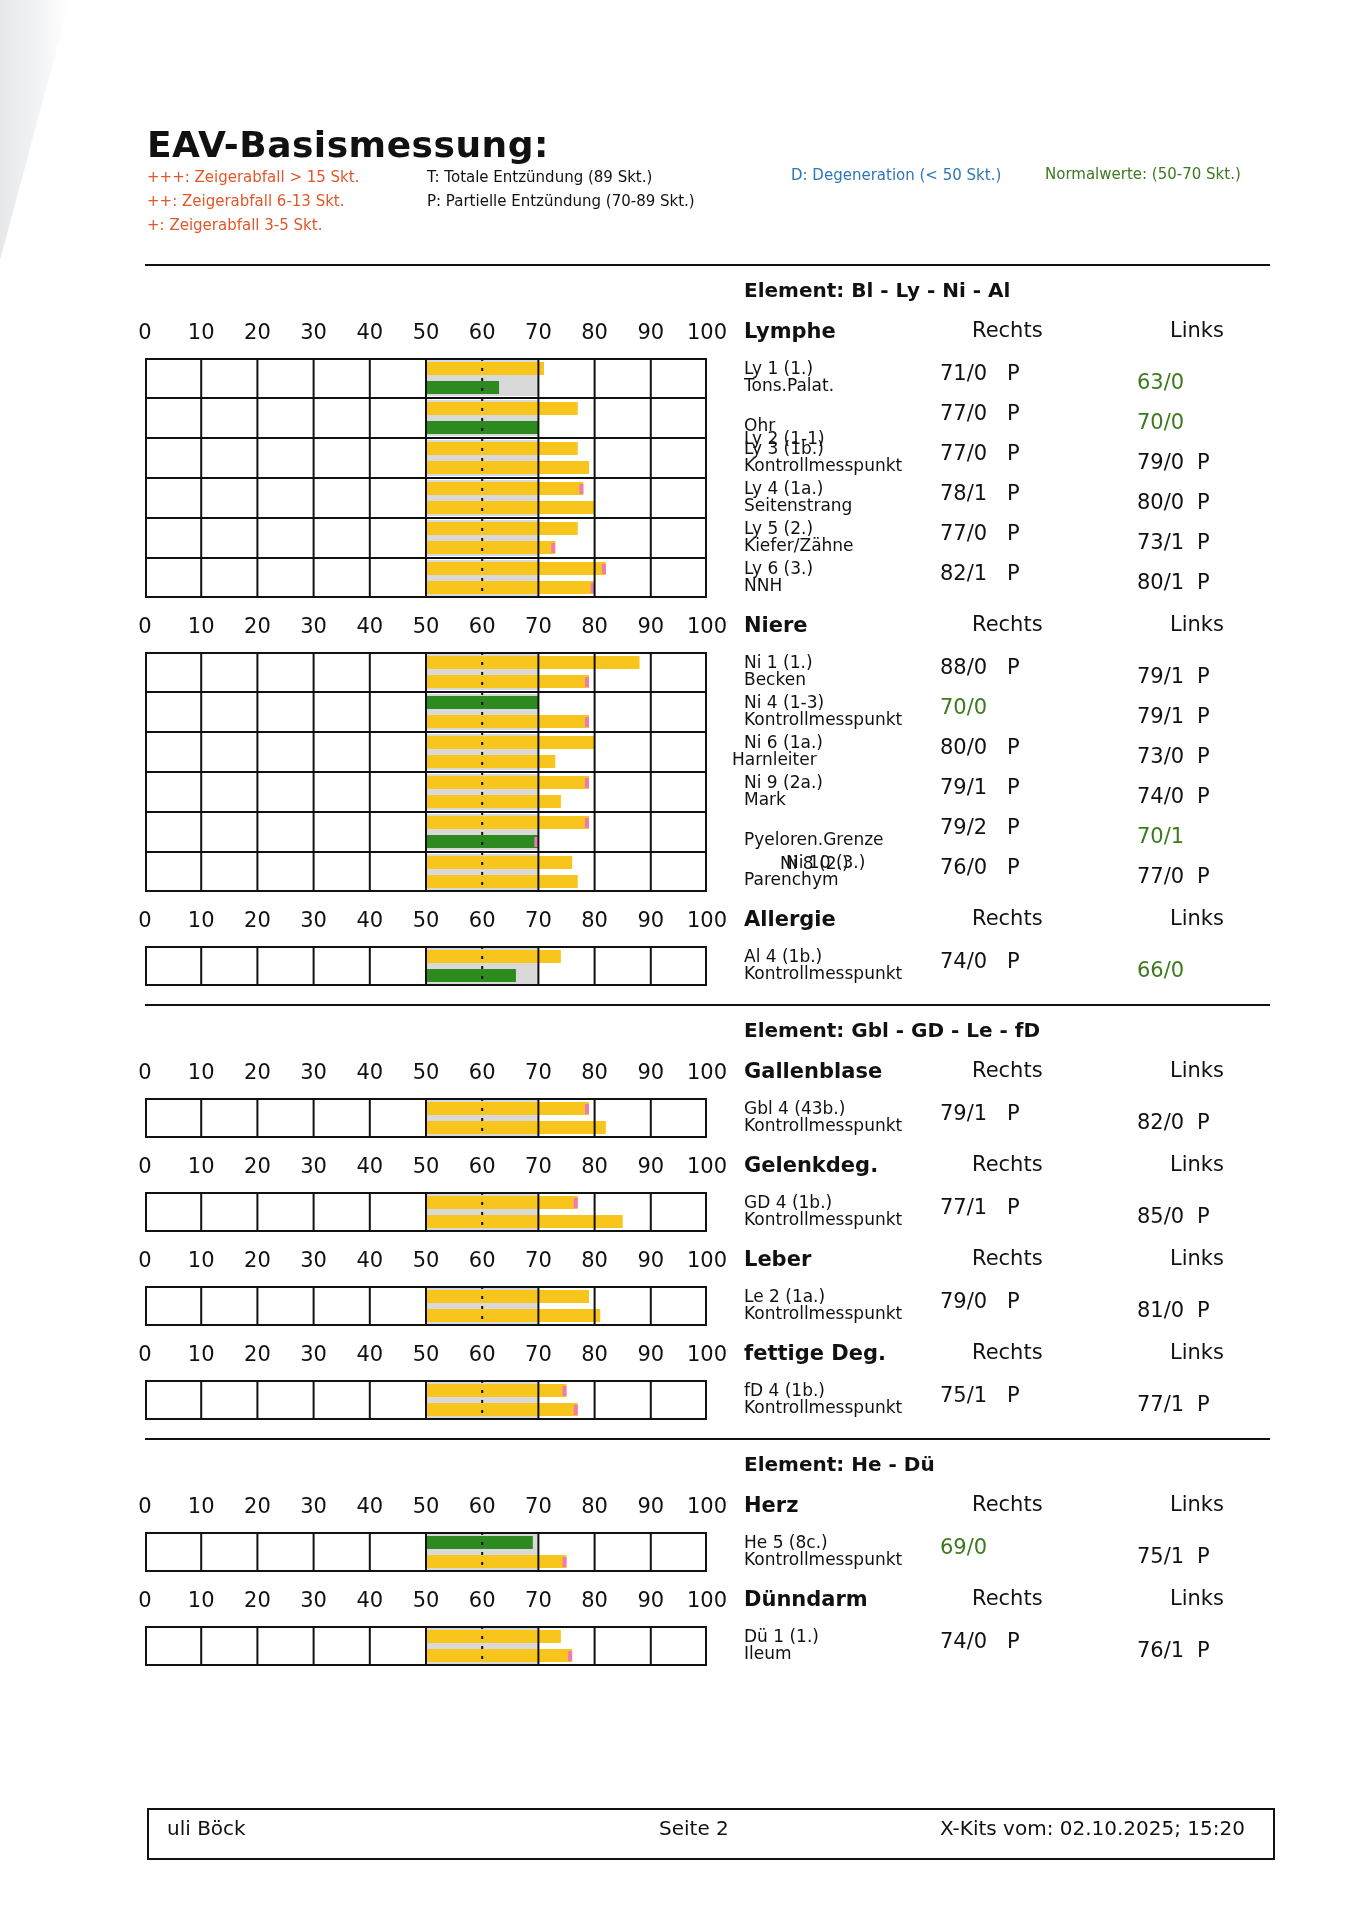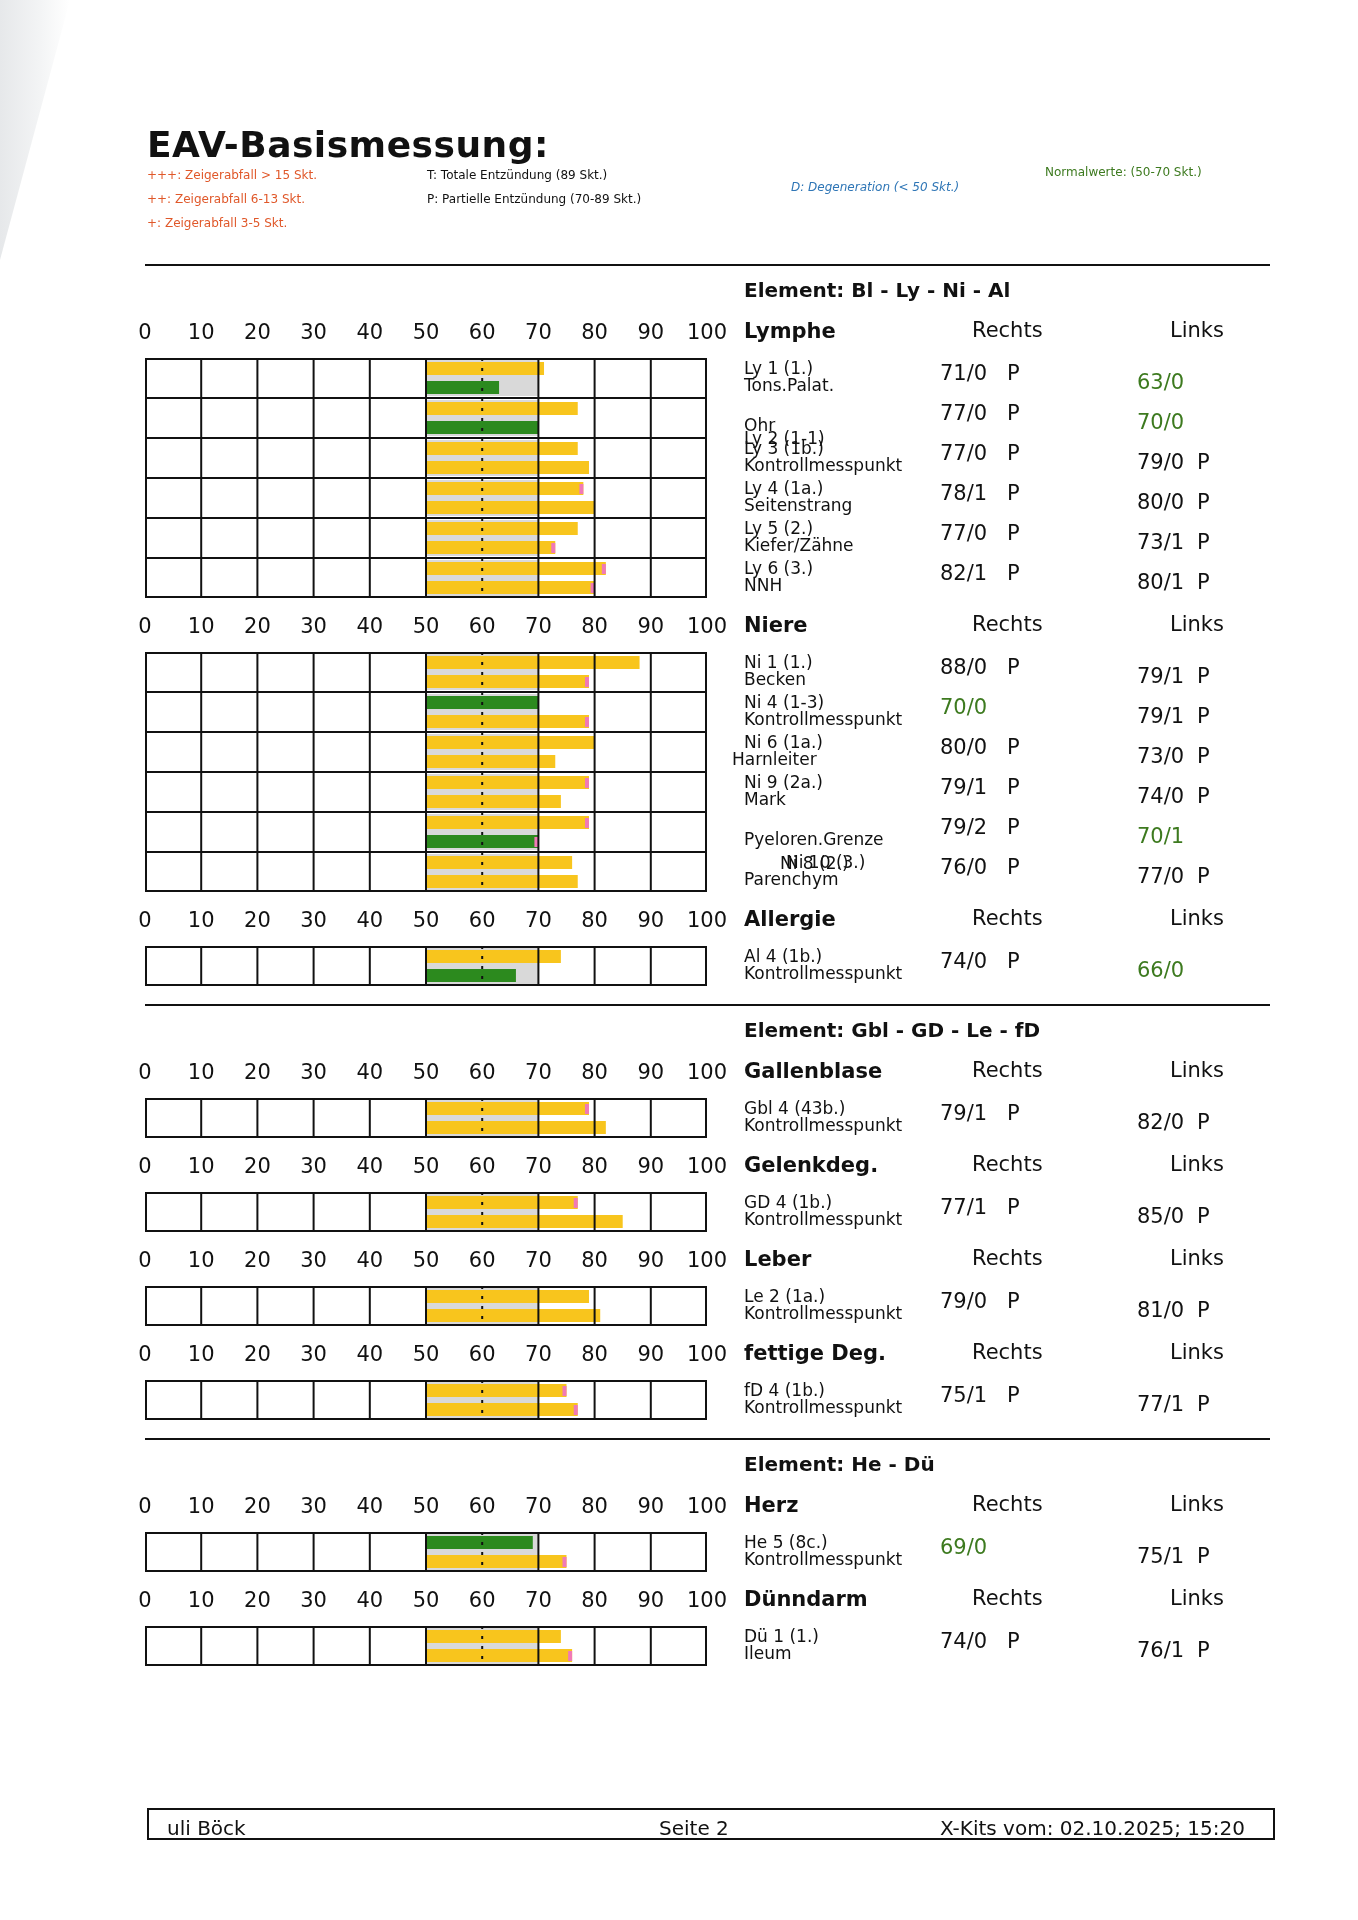--- a/index.html
+++ b/index.html
@@ -9,50 +9,50 @@
     font-family: "DejaVu Sans", sans-serif;
     color: #111;
   }
   .page-shadow {
     position: absolute; left: 0; top: 0; width: 1358px; height: 1920px;
     background: linear-gradient(to right, #e6e8ea 0px, #f3f4f5 40px, #ffffff 70px);
     clip-path: polygon(0 0, 70px 0, 0 260px);
   }
   .abs { position: absolute; }
   .title { font-weight: bold; font-size: 36px; left: 147px; top: 124px; letter-spacing: 0.5px; }
-  .legend-line { font-size: 12px; white-space: nowrap; }
+  .legend-line { font-size: 15px; white-space: nowrap; }
   .orange { color: #e0582a; }
   .blue { color: #2f76b6; }
   .green { color: #3d7a1f; }
   .rule { position: absolute; height: 2px; background: #111; }
   .element-title { font-weight: bold; font-size: 20px; white-space: nowrap; }
   .scale-row { position: absolute; height: 24px; width: 580px; }
   .scale-row span { position: absolute; font-size: 21px; transform: translateX(-50%); white-space: nowrap; }
   .grid { position: absolute; border: 2px solid #111; box-sizing: border-box; background: #fff; }
   .group-name { font-weight: bold; font-size: 21px; white-space: nowrap; }
   .col-head { font-size: 21px; white-space: nowrap; }
   .pt-label { font-size: 17px; line-height: 17px; white-space: nowrap; }
   .val { font-size: 21px; white-space: nowrap; }
   .val.ok { color: #3d7a1f; }
-  .footer-box { position: absolute; left: 147px; top: 1808px; width: 1128px; height: 32px; border: 2px solid #111; box-sizing: border-box; }
+  .footer-box { position: absolute; left: 147px; top: 1808px; width: 1128px; height: 52px; border: 2px solid #111; box-sizing: border-box; }
   .footer-box span { position: absolute; top: 6px; font-size: 20px; white-space: nowrap; }
 </style>
 </head>
 <body>
 
 <div class="page-shadow"></div>
 
 <div class="abs title">EAV-Basismessung:</div>
 
 <div class="abs legend-line orange" style="left:147px; top:168px;">+++: Zeigerabfall &gt; 15 Skt.</div>
 <div class="abs legend-line orange" style="left:147px; top:192px;">++: Zeigerabfall 6-13 Skt.</div>
 <div class="abs legend-line orange" style="left:147px; top:216px;">+: Zeigerabfall 3-5 Skt.</div>
 <div class="abs legend-line" style="left:427px; top:168px;">T: Totale Entzündung (89 Skt.)</div>
 <div class="abs legend-line" style="left:427px; top:192px;">P: Partielle Entzündung (70-89 Skt.)</div>
-<div class="abs legend-line blue" style="left:791px; top:180px;font-style:italic;">D: Degeneration (&lt; 50 Skt.)</div>
+<div class="abs legend-line blue" style="left:791px; top:166px;">D: Degeneration (&lt; 50 Skt.)</div>
 <div class="abs legend-line green" style="left:1045px; top:165px;">Normalwerte: (50-70 Skt.)</div>
 
 <div id="report">
     <div class="rule" style="left:145px; top:264px; width:1125px;"></div>
     <div class="abs element-title" style="left:744px; top:278px;">Element: Bl - Ly - Ni - Al</div>
     <div class="scale-row" style="left:0; top:320px;">
       <span style="left: 145px;">0</span>
       <span style="left: 201.2px;">10</span>
       <span style="left: 257.4px;">20</span>
       <span style="left: 313.6px;">30</span>

